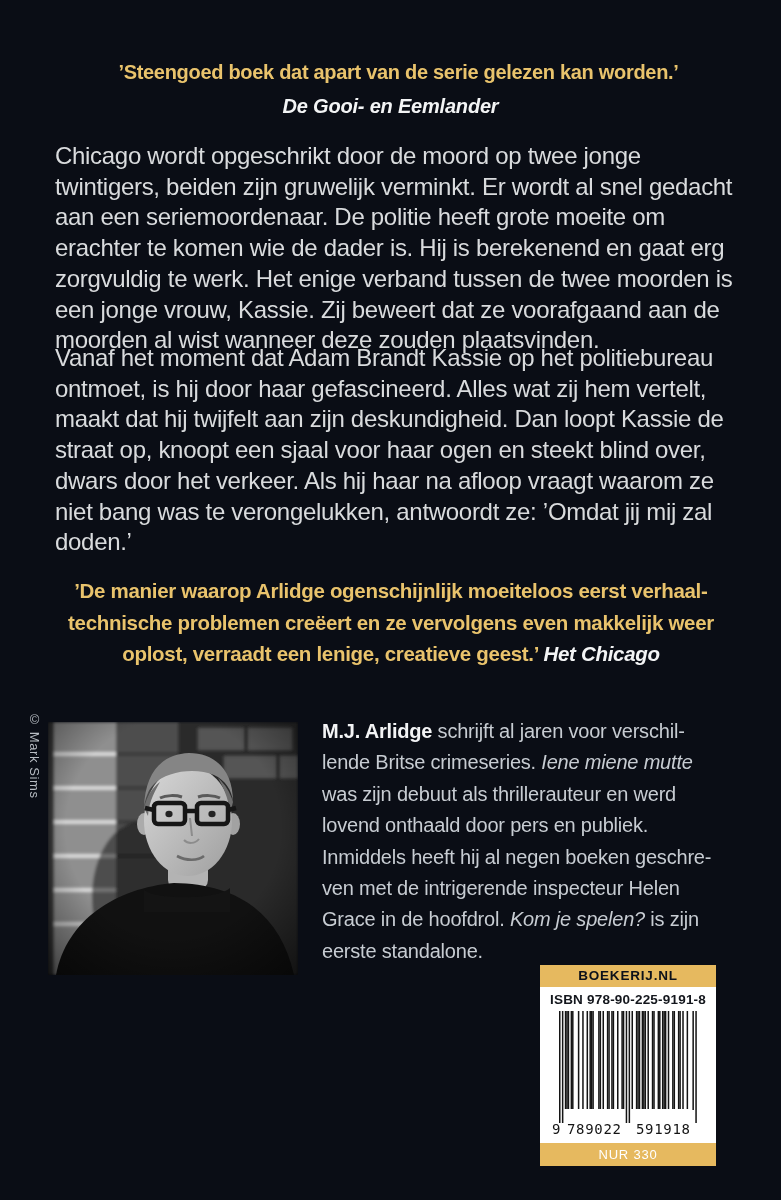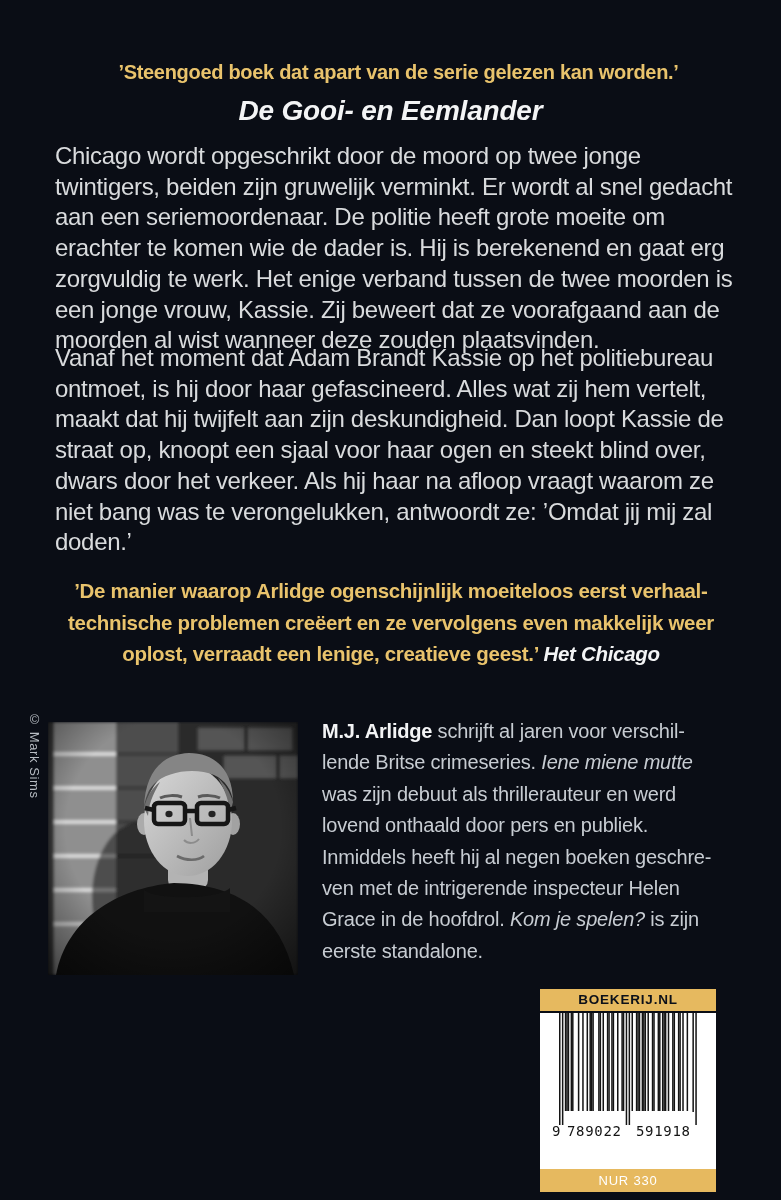--- a/index.html
+++ b/index.html
@@ -12,21 +12,21 @@
   }
   
   .quote-top{
     position:absolute;top:61px;left:8px;width:781px;
     text-align:center;
     color:#e9c36c;font-weight:700;font-size:20px;letter-spacing:-0.3px;
   }
   .quote-top-source{
     position:absolute;top:95px;left:0;width:781px;
     text-align:center;
-    color:#f3f4f5;font-weight:700;font-style:italic;font-size:28px;letter-spacing:-0.2px;
+    color:#f3f4f5;font-weight:700;font-style:italic;font-size:20px;letter-spacing:-0.2px;
   }
   
   .para{
     position:absolute;left:55px;width:684px;
     color:#d9dbdd;font-size:24px;line-height:30.7px;letter-spacing:-0.3px;
     font-weight:400;
   }
   .para-1{top:141px;}
   .para-2{top:343px;}
   
@@ -55,21 +55,20 @@
   .bio .author{color:#f3f4f5;font-weight:700;}
   .bio .book-title{font-style:italic;text-align:right;}
   
   .bc-box{
     position:absolute;left:540px;top:965px;width:176px;
   }
   .bc-header{
     height:22px;line-height:22px;background:#e6b95f;
     color:#0c1019;font-weight:700;font-size:13.5px;letter-spacing:0.8px;
     text-align:center;
-    margin-top:24px;
   }
   .bc-white{
     background:#ffffff;height:156px;text-align:center;
   }
   .bc-isbn{
     padding-top:5px;height:17px;
     color:#13161c;font-weight:700;font-size:13.5px;letter-spacing:0.2px;
   }
   .bc-bars{display:block;margin:2px auto 0 auto;width:152px;height:128px;}
   .bc-bars text{
@@ -168,20 +167,21 @@
     <rect x="0" y="0" width="250" height="253" fill="url(#vig)"></rect>
   </svg>
 
   <div class="bio">
     <span class="author">M.J. Arlidge</span><span> schrijft al jaren voor verschil­lende Britse crimeseries. </span><span class="book-title">Iene miene mutte</span><span> was zijn debuut als thrillerauteur en werd lovend onthaald door pers en publiek. Inmiddels heeft hij al negen boeken geschre­ven met de intrigerende inspecteur Helen Grace in de hoofdrol. </span><span class="book-title">Kom je spelen?</span><span> is zijn eerste standalone.</span>
   </div>
 
   <div class="bc-box">
     <div class="bc-header">BOEKERIJ.NL</div>
     <div class="bc-white">
+      <div class="bc-isbn">ISBN 978-90-225-9191-8</div>
       <svg class="bc-bars" viewBox="0 0 152 128" aria-hidden="true">
         <g id="bc-bars-group">
             <rect x="7.00" y="0" width="1.51" height="112" fill="#141414"></rect>
             <rect x="9.90" y="0" width="1.51" height="112" fill="#141414"></rect>
             <rect x="12.80" y="0" width="1.51" height="98" fill="#141414"></rect>
             <rect x="14.25" y="0" width="1.51" height="98" fill="#141414"></rect>
             <rect x="15.70" y="0" width="1.51" height="98" fill="#141414"></rect>
             <rect x="18.60" y="0" width="1.51" height="98" fill="#141414"></rect>
             <rect x="20.05" y="0" width="1.51" height="98" fill="#141414"></rect>
             <rect x="25.85" y="0" width="1.51" height="98" fill="#141414"></rect>

